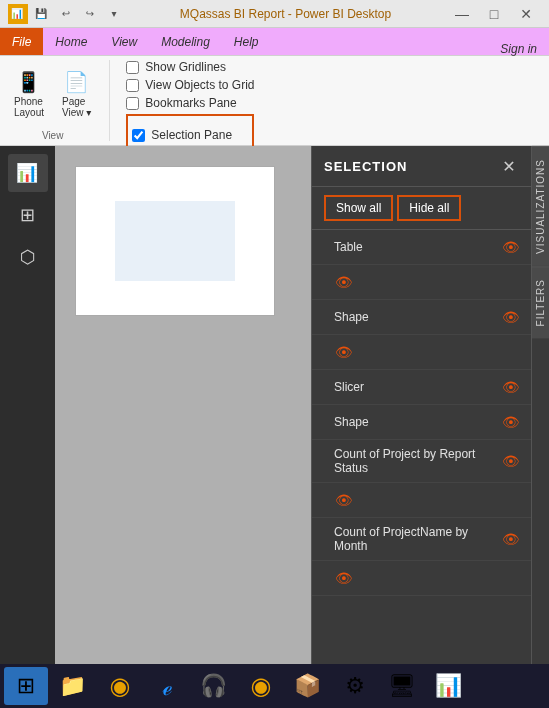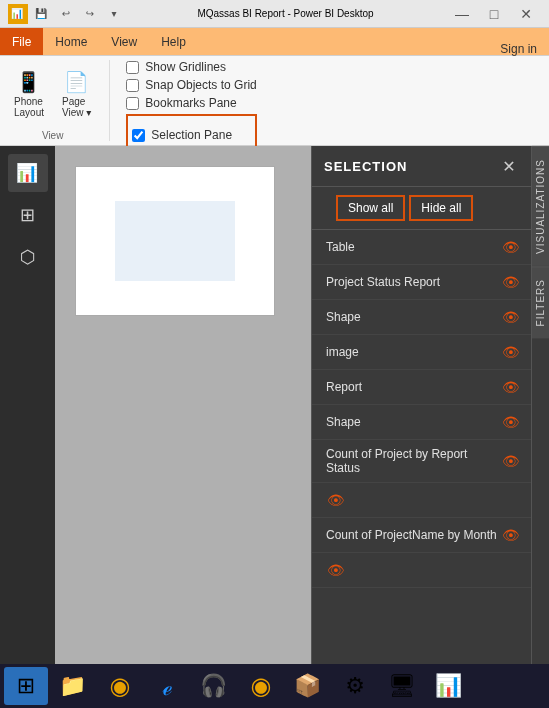--- a/index.html
+++ b/index.html
@@ -12,30 +12,31 @@
       display: flex;
       align-items: center;
       justify-content: space-between;
       padding: 0 8px;
       border-bottom: 1px solid #ccc;
     }
     .title-bar-left { display: flex; align-items: center; gap: 4px; }
     .title-bar-icon { width: 20px; height: 20px; background: #e8a000; display: flex; align-items: center; justify-content: center; color: white; font-size: 10px; font-weight: bold; }
     .title-bar-controls { display: flex; gap: 2px; }
     .title-bar-controls span { width: 30px; height: 28px; display: flex; align-items: center; justify-content: center; font-size: 14px; cursor: pointer; color: #555; }
-    .title-bar-title { font-size: 10px; color: #000000; flex: 1; text-align: center; }
+    .title-bar-title { font-size: 12px; color: #a16207; flex: 1; text-align: center; }
     .toolbar-btn { width: 20px; height: 20px; display: flex; align-items: center; justify-content: center; font-size: 10px; color: #555; cursor: pointer; }
 
     
     .menu-bar {
-      background: #fdba74;
+      background: #f0abfc;
       height: 28px;
       display: flex;
       align-items: stretch;
       border-bottom: 1px solid #d0d0d0;
+      font-style: italic;
     }
     .menu-item {
       padding: 0 12px;
       display: flex;
       align-items: center;
       font-size: 12px;
       color: #333;
       cursor: pointer;
     }
     .menu-item.active { background: #d8500a; color: white; }
@@ -187,41 +188,41 @@
       cursor: pointer;
       font-size: 16px;
       width: 20px;
       height: 20px;
       display: flex;
       align-items: center;
       justify-content: center;
     }
     .panel-actions {
       display: flex;
-      padding: 8px 24px;
+      padding: 8px 12px;
       gap: 4px;
       border-bottom: 1px solid #555;
     }
     .panel-action-btn {
       padding: 4px 10px;
       background: transparent;
       color: #fff;
       border: 2px solid #d8500a;
       font-size: 12px;
       cursor: pointer;
     }
     .panel-items {
       flex: 1;
       overflow-y: auto;
     }
     .panel-item {
       display: flex;
       align-items: center;
       justify-content: space-between;
-      padding: 7px 10px 7px 14px;
+      padding: 7px 10px 7px 22px;
       color: #e0e0e0;
       font-size: 12px;
       cursor: pointer;
       border-bottom: 1px solid #444;
     }
     .panel-item-name { flex: 1; }
     .panel-item-eye {
       width: 20px;
       height: 20px;
       display: flex;
@@ -292,20 +293,21 @@
     <span>—</span>
     <span>□</span>
     <span>✕</span>
   </div>
 </div>
 
 <div class="menu-bar">
   <div class="menu-item active">File</div>
   <div class="menu-item">Home</div>
   <div class="menu-item">View</div>
+  <div class="menu-item">Modeling</div>
   <div class="menu-item">Help</div>
   <div class="menu-item menu-item-signin">Sign in</div>
 </div>
 
 <div class="ribbon">
 
   <div class="ribbon-group">
     <div class="ribbon-items">
       <div class="ribbon-btn">
         <div class="ribbon-btn-icon">📱</div>
@@ -320,21 +322,21 @@
   </div>
 
   <div class="ribbon-group">
     <div class="ribbon-checkboxes">
       <label class="ribbon-checkbox-row">
         <input type="checkbox" style="">
         <span>Show Gridlines</span>
       </label>
       <label class="ribbon-checkbox-row">
         <input type="checkbox" style="">
-        <span>Snap Objects to Grid</span>
+        <span>View Objects to Grid</span>
       </label>
       <label class="ribbon-checkbox-row">
         <input type="checkbox" style="">
         <span>Bookmarks Pane</span>
       </label>
       <label class="ribbon-checkbox-row checkbox-highlighted">
         <input type="checkbox" checked="" style="">
         <span>Selection Pane</span>
       </label>
     </div>
@@ -371,33 +373,31 @@
       <button class="panel-action-btn">Show all</button>
       <button class="panel-action-btn">Hide all</button>
     </div>
     <div class="panel-items">
 
     <div class="panel-item">
           <span class="panel-item-name">Table</span>
           <span class="panel-item-eye">👁</span>
         </div>
         <div class="panel-item">
-          <span class="panel-item-name">Project Status Report</span>
           <span class="panel-item-eye">👁</span>
         </div>
         <div class="panel-item">
           <span class="panel-item-name">Shape</span>
           <span class="panel-item-eye">👁</span>
         </div>
         <div class="panel-item">
-          <span class="panel-item-name">image</span>
-          <span class="panel-item-eye">👁</span>
-        </div>
-        <div class="panel-item">
-          <span class="panel-item-name">Report</span>
+          <span class="panel-item-eye">👁</span>
+        </div>
+        <div class="panel-item">
+          <span class="panel-item-name">Slicer</span>
           <span class="panel-item-eye">👁</span>
         </div>
         <div class="panel-item">
           <span class="panel-item-name">Shape</span>
           <span class="panel-item-eye">👁</span>
         </div>
         <div class="panel-item">
           <span class="panel-item-name">Count of Project by Report Status</span>
           <span class="panel-item-eye">👁</span>
         </div>

